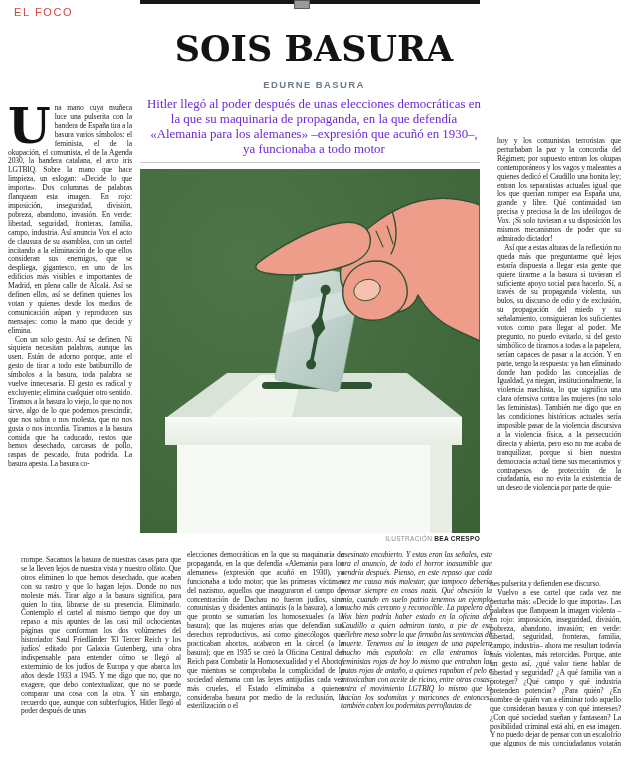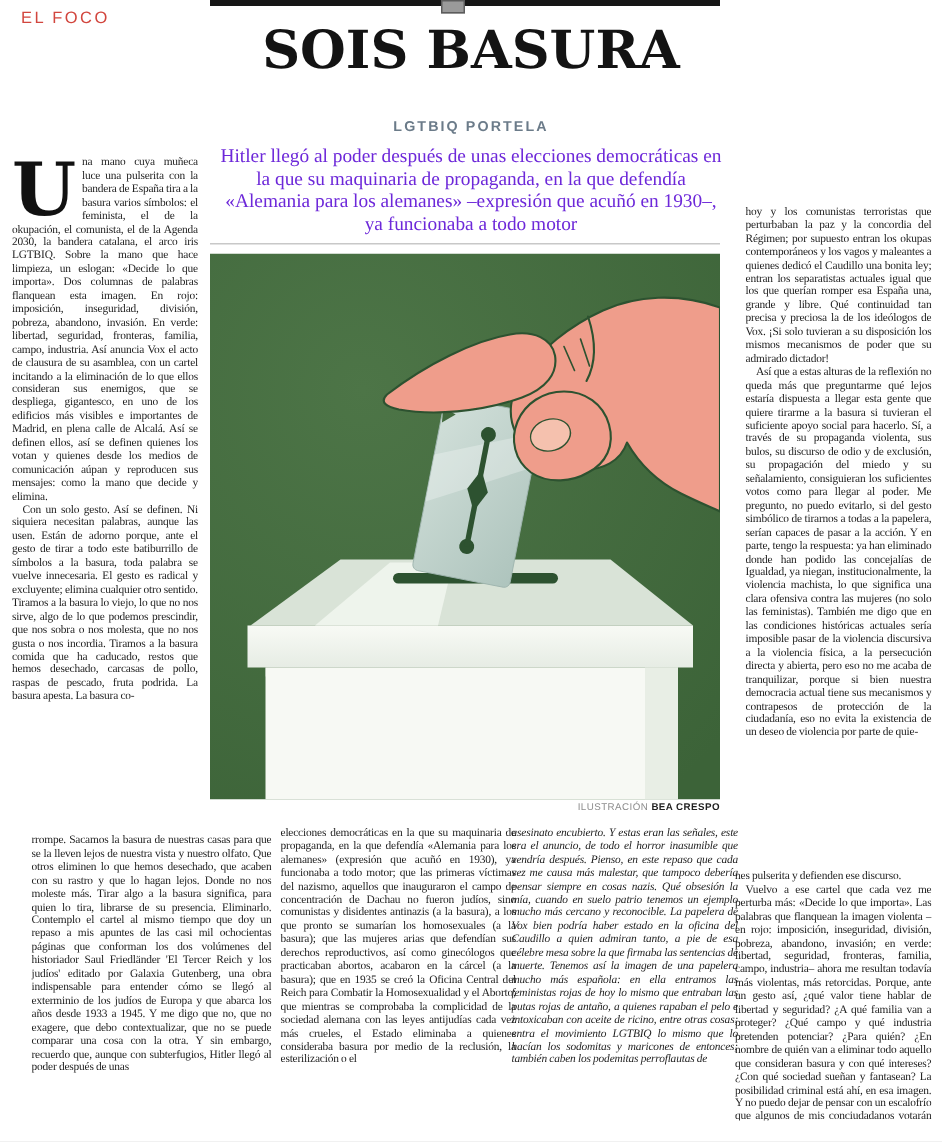--- a/index.html
+++ b/index.html
@@ -4,21 +4,21 @@
 <style>
   html,body{margin:0;padding:0;background:#e8e8e8;}
   #page{position:relative;width:628px;height:761px;background:#ffffff;margin:0 auto;overflow:hidden;
         font-family:"Liberation Serif",serif;}
   
   .top-bar{position:absolute;left:140px;top:0;width:340px;height:4px;background:var(--c-bar,#161616);}
   .top-notch{position:absolute;left:294px;top:0;width:16px;height:9px;background:var(--c-notch,#9a9a9a);border:1px solid #5c5c5c;box-sizing:border-box;}
   .section-label{position:absolute;left:0;top:6px;width:570px;text-align:left;
       font-family:"Liberation Sans",sans-serif;font-size:11px;font-weight:500;
       letter-spacing:1.6px;color:var(--c-accent-red,#d2463e);padding-left:14px;}
-  .headline{position:absolute;left:0;top:14px;width:628px;text-align:center;
+  .headline{position:absolute;left:0;top:29px;width:628px;text-align:center;
       font-family:"DejaVu Serif",serif;font-weight:700;font-size:35px;line-height:40px;
       color:#131313;letter-spacing:0px;}
   .byline{position:absolute;left:0;top:79px;width:628px;text-align:center;
       font-family:"Liberation Sans",sans-serif;font-size:9.5px;font-weight:bold;
       letter-spacing:1.4px;color:var(--c-author,#6b7b89);}
   
   .pullquote{position:absolute;left:146px;top:97px;width:336px;text-align:center;
       font-family:"Liberation Serif",serif;font-size:12.9px;line-height:15px;color:#6d28d9;}
   
   .mid-rule{position:absolute;left:140px;top:162px;width:340px;height:1px;background:var(--c-rule,#c8c8c8);}
@@ -44,21 +44,21 @@
 </head>
 <body>
 
 <div id="page" style="--c-accent-red: #d2463e; --c-author: #6b7b89; --c-rule: #c8c8c8; --c-text: #1d1d1d; --c-caption-label: #8d8d8d; --c-caption-author: #1f1f1f; --c-bar: #161616; --c-notch: #9a9a9a; --ill-background: #426a3e; --ill-background-light: #4d7547; --ill-outline: #2d5230; --ill-hand: #ef9d8b; --ill-nail: #f5c1ae; --ill-blade: #bccfc9; --ill-box-top: #d9e3d7; --ill-box-front: #f7f9f4; --ill-lid: #f2f6f0; --ill-shadow: #b9c6b8;">
 
   <div class="top-bar"></div>
   <div class="top-notch"></div>
 
   <div class="section-label">EL FOCO</div>
   <h1 class="headline" style="margin:0;">SOIS BASURA</h1>
-  <div class="byline">LGTBIQ PORTELA</div>
+  <div class="byline">EDURNE BASURA</div>
 
   <div class="pullquote">Hitler llegó al poder después de unas elecciones democráticas en la que su maquinaria de propaganda, en la que defendía «Alemania para los alemanes» –expresión que acuñó en 1930–, ya funcionaba a todo motor</div>
 
   <div class="mid-rule"></div>
 
   <div class="illu-wrap">
     <svg width="340" height="364" viewBox="0 0 340 364" xmlns="http://www.w3.org/2000/svg">
       <defs>
         <radialGradient id="bgGrad" cx="30%" cy="25%" r="95%">
           <stop offset="0%" stop-color="#4d7547"></stop>

